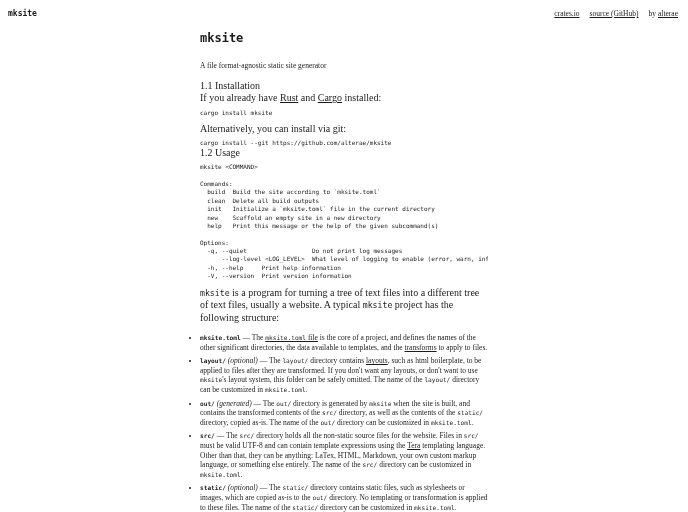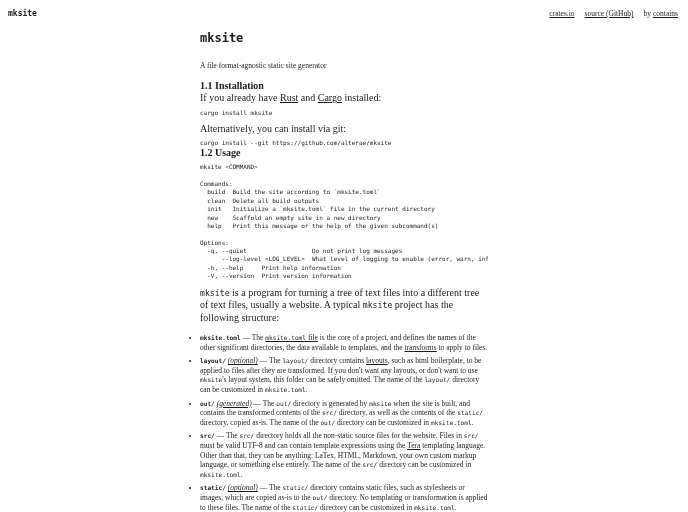--- a/index.html
+++ b/index.html
@@ -21,53 +21,53 @@
   nav.hnav { display: flex; gap: 10px; font-size: 7.5px; align-items: baseline; }
   .by-prefix { margin-right: 2px; }
   main.col { width: 288px; margin: 0 auto; }
   h1.title {
     font-family: "DejaVu Sans Mono", monospace;
     font-size: 12px; font-weight: bold;
     margin: 13px 0 0; line-height: 1.2;
   }
   p.tagline { font-size: 7.5px; margin: 16px 0 0; line-height: 1.28; }
   h2.sect {
-    font-size: 10px; font-weight: bold;
+    font-size: 10px; font-weight: normal;
     margin: 9px 0 0; line-height: 1.2;
   }
   h2.sect2 { margin-top: 0; }
   p.body { font-size: 10px; margin: 0 0 0; line-height: 1.28; }
   p.body.space { margin-top: 6px; }
   pre {
     font-family: "DejaVu Sans Mono", monospace;
     font-size: 6px; line-height: 1.3;
     margin: 4px 0 0; white-space: pre; overflow: hidden;
   }
   pre.usage { line-height: 1.4; margin-top: 4px; }
   code, a.code {
     font-family: "DejaVu Sans Mono", monospace;
     font-size: 0.82em;
   }
   code.lead { font-weight: bold; }
-  em { font-style: italic; text-decoration: underline; }
+  em { font-style: italic; }
   ul.struct {
     margin: 8px 0 0; padding-left: 0;
     font-size: 7.5px; list-style: disc outside;
   }
   ul.struct li { line-height: 1.28; margin: 0 0 4px 0; }
 </style>
 </head>
 <body>
 
 <header class="topbar">
   <span class="logo">mksite</span>
   <nav class="hnav">
     <a href="#">crates.io</a>
     <a href="#">source (GitHub)</a>
-    <span><span class="by-prefix">by</span><a href="#">contains</a></span>
+    <span><span class="by-prefix">by</span><a href="#">alterae</a></span>
   </nav>
 </header>
 
 <main class="col">
   <h1 class="title">mksite</h1>
   <p class="tagline">A file format-agnostic static site generator</p>
 
   <h2 class="sect">1.1 Installation</h2>
   <p class="body"><span>If you already have </span><a href="#">Rust</a><span> and </span><a href="#">Cargo</a><span> installed:</span></p>
   <pre>cargo install mksite</pre>

